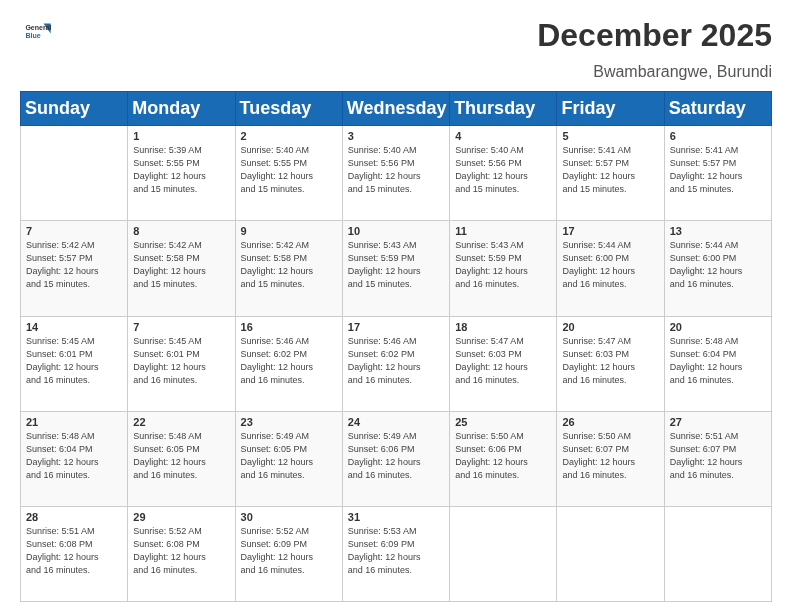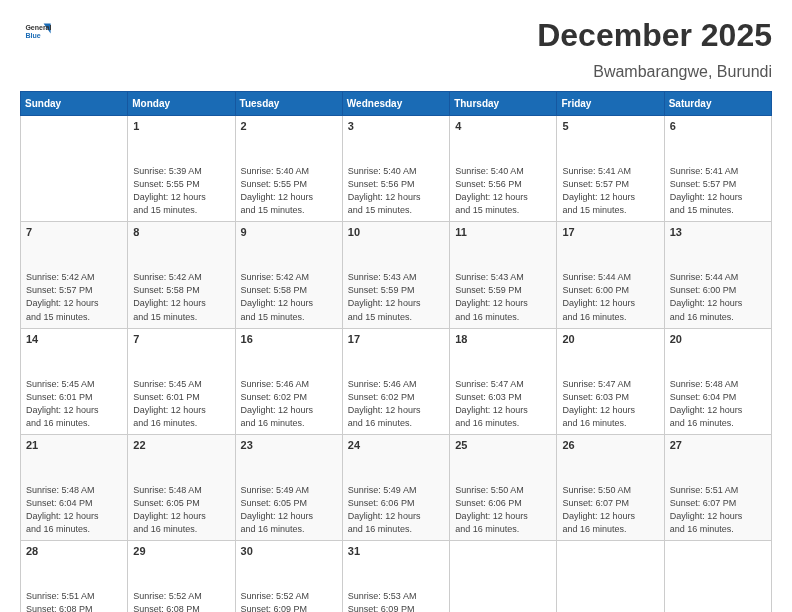--- a/index.html
+++ b/index.html
@@ -50,21 +50,21 @@
     .calendar {
       flex: 1;
       border: 1px solid #ccc;
       border-collapse: collapse;
       width: 100%;
       table-layout: fixed;
     }
     .calendar thead tr th {
       background: #1a6bb5;
       color: #fff;
-      font-size: 10px;
+      font-size: 18px;
       font-weight: bold;
       padding: 6px 4px;
       text-align: left;
       border: 1px solid #1557a0;
     }
     .calendar tbody tr td {
       border: 1px solid #ccc;
       vertical-align: top;
       padding: 4px 4px 4px 5px;
       font-size: 9.5px;
@@ -79,21 +79,20 @@
       font-size: 11px;
       font-weight: bold;
       color: #333;
       display: block;
       margin-bottom: 2px;
     }
     .day-info {
       font-size: 9px;
       color: #444;
       line-height: 1.45;
-      margin-top: 33px;
     }
     .empty-cell {
       background: #fff !important;
     }
   </style>
 </head>
 <body>
 
 <div class="page">
   <div class="header">

